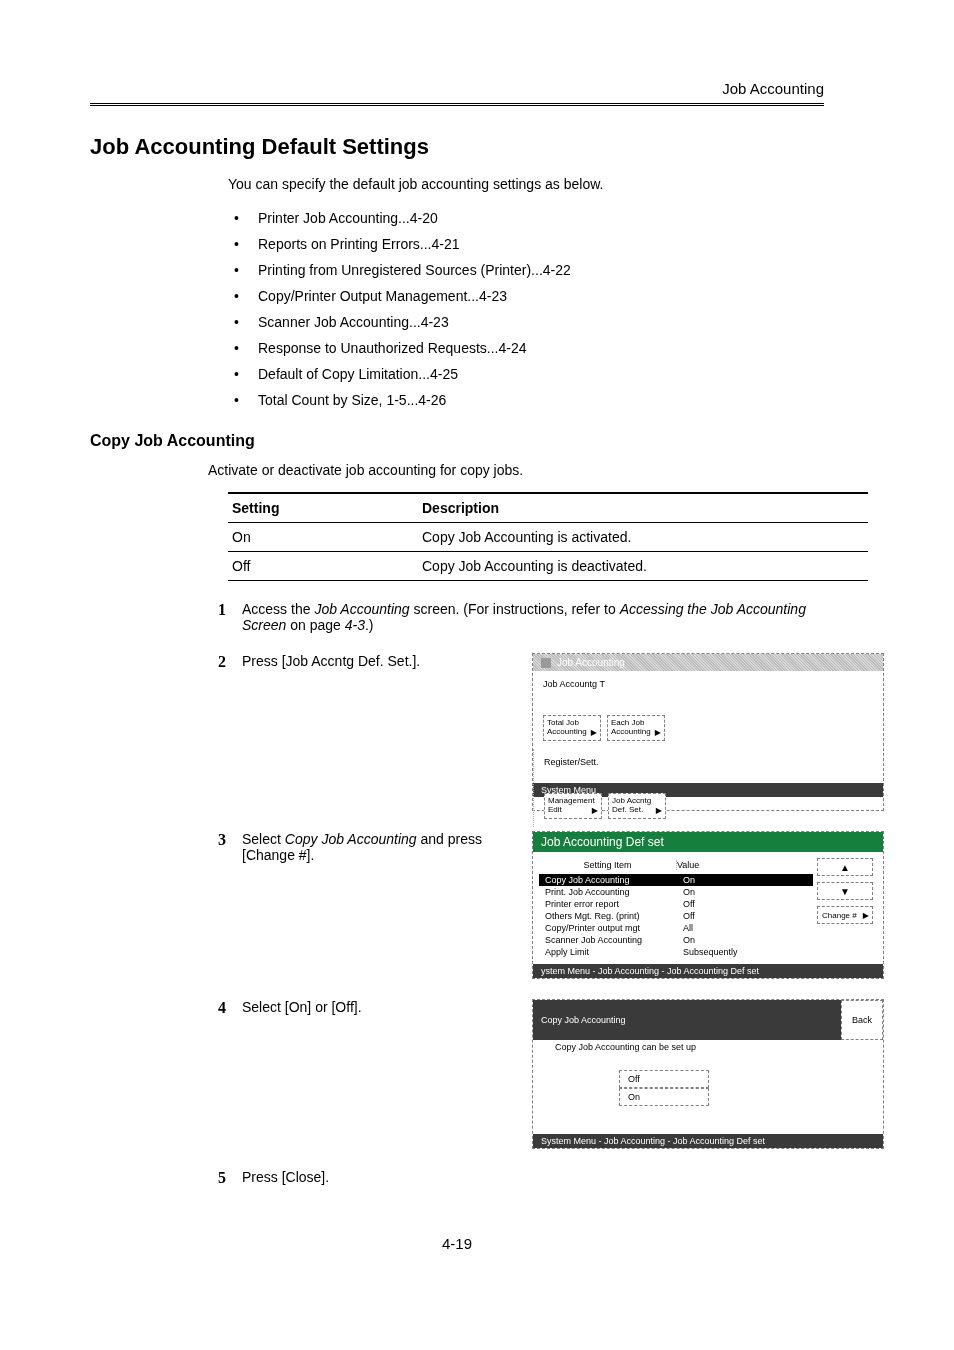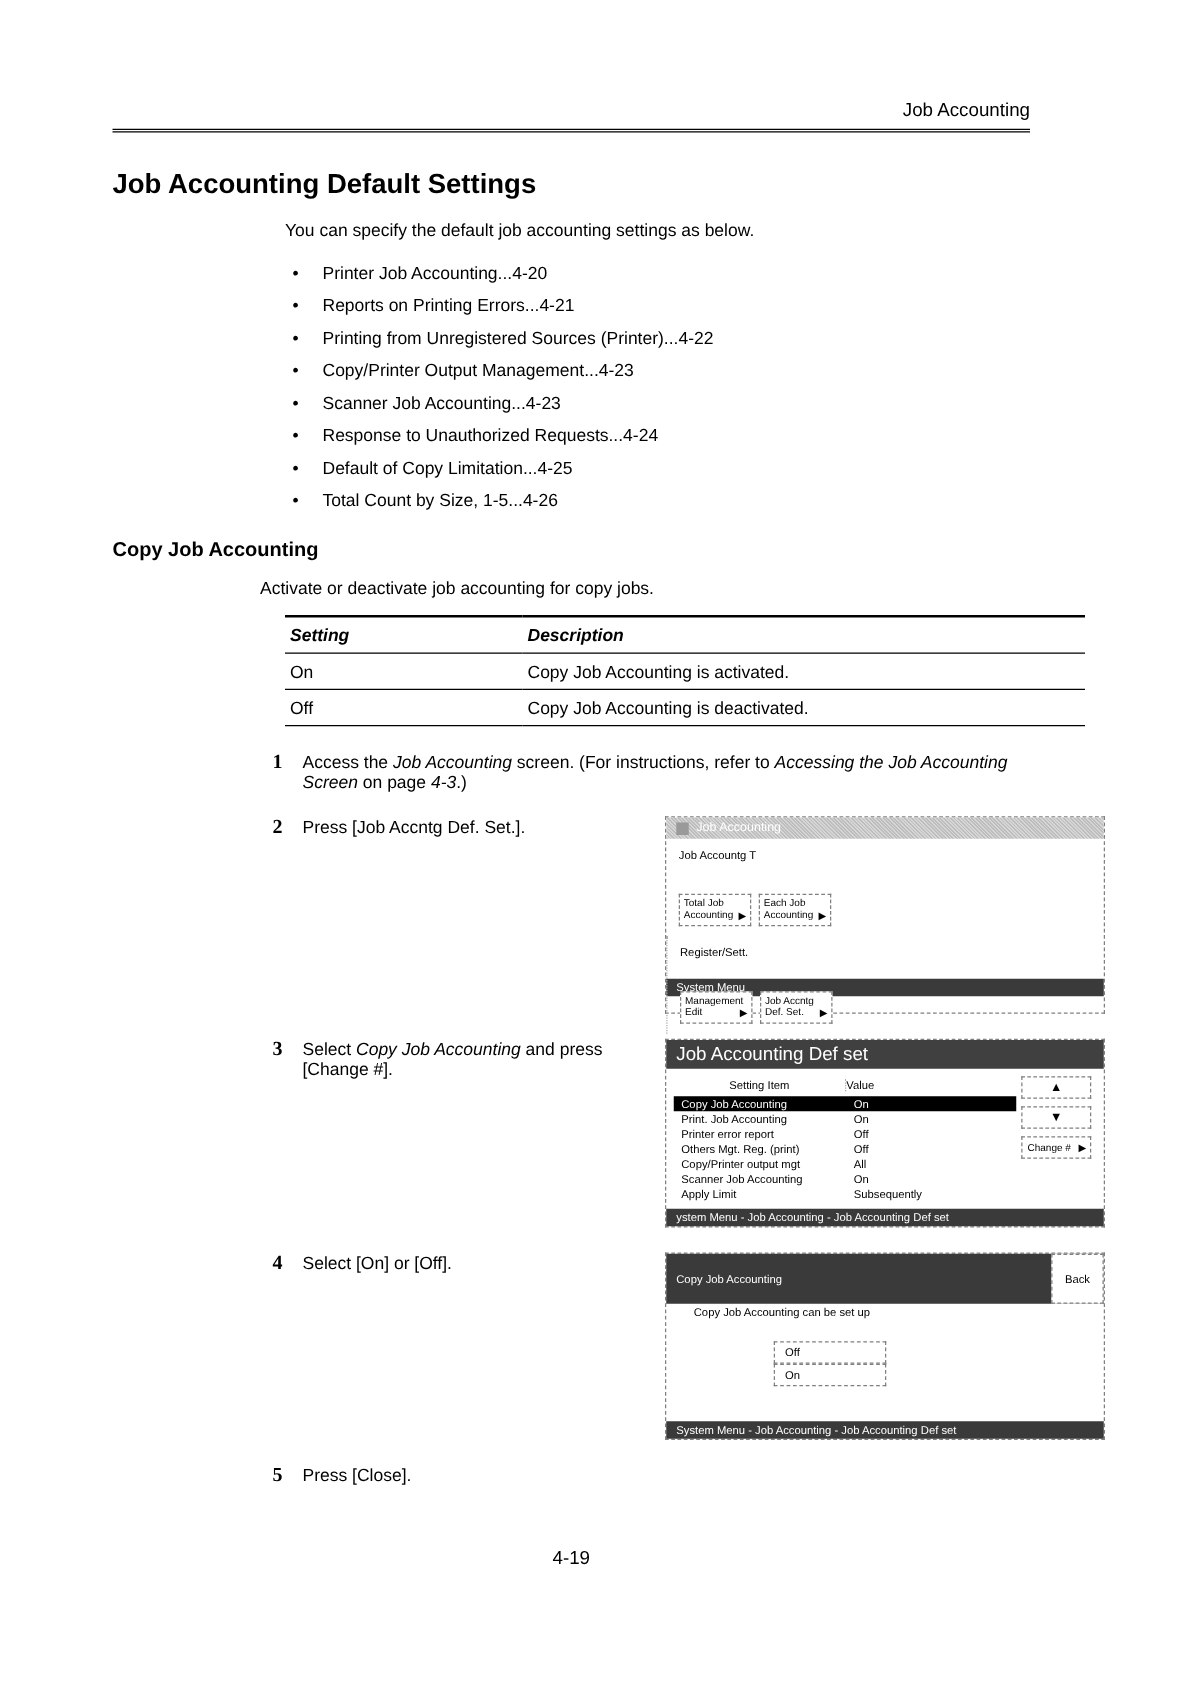--- a/index.html
+++ b/index.html
@@ -14,21 +14,21 @@
   .intro { margin-left: 138px; font-size: 14px; margin-bottom: 18px; }
 
   .bullets { margin-left: 138px; font-size: 14px; list-style: none; }
   .bullets li { margin-bottom: 10px; }
   .bullets li::before { content: "•"; display: inline-block; width: 24px; text-align: left; margin-left: 6px; }
 
   .h2 { font-size: 16px; font-weight: bold; margin-top: 24px; margin-bottom: 12px; }
   .para { margin-left: 118px; font-size: 14px; margin-bottom: 14px; }
 
   table.settings { margin-left: 138px; width: 640px; border-collapse: collapse; font-size: 14px; }
-  table.settings th { text-align: left; font-weight: bold; padding: 6px 4px; font-style: italic; }
+  table.settings th { text-align: left; font-weight: bold; padding: 6px 4px; }
   table.settings td { padding: 6px 4px; }
   table.settings .hr-thick td, table.settings .hr-thick th { border-top: 2px solid #000; }
   table.settings .hr-thin td, table.settings .hr-thin th { border-top: 1px solid #000; }
   table.settings .hr-bottom td { border-bottom: 1px solid #000; }
 
   
   .step { display: flex; margin-top: 20px; margin-left: 118px; gap: 16px; }
   .step-num { font-family: "Times New Roman", serif; font-weight: bold; font-size: 16px; width: 18px; text-align: right; flex: 0 0 18px; }
   .step-body { font-size: 14px; flex: 0 0 274px; }
   .step-body .italic { font-style: italic; }
@@ -45,21 +45,21 @@
   .fig1 .cols { display:flex; gap:0; }
   .fig1 .col { flex:1; padding: 8px 10px; }
   .fig1 .col + .col { border-left: 1px dotted #aaa; }
   .fig1 .label9 { font-size: 9px; margin-bottom: 26px; }
   .fig1 .btnrow { display:flex; gap:6px; }
   .tabbtn { border:1px dashed #808080; padding:3px 3px; font-size:8px; width:58px; height:26px; line-height:1.1; position:relative; background:#fff; }
   .tabbtn .arrow { position:absolute; right:3px; bottom:2px; font-size:8px; }
 
   
   .fig2 { width: 352px; }
-  .fig2 .titlebar2 { background:#404040; color:#fff; font-size:15px; padding:3px 8px; }
+  .fig2 .titlebar2 { background:#15803d; color:#fff; font-size:12px; padding:3px 8px; }
   .fig2 .grid-head { display:flex; font-size:9px; padding: 8px 0 4px 0; }
   .fig2 .grid-head .c1 { width: 138px; text-align:center; border-right:1px dotted #aaa; }
   .fig2 .grid-head .c2 { flex:1; }
   .fig2 .rows { font-size:9px; }
   .fig2 .row { display:flex; padding: 1px 0; }
   .fig2 .row.sel { background:#000; color:#fff; }
   .fig2 .row .c1 { width: 138px; padding-left:6px; }
   .fig2 .row .c2 { flex:1; padding-left:6px; }
   .fig2 .side { width:64px; padding: 6px 4px; display:flex; flex-direction:column; align-items:center; gap:6px; }
   .fig2 .arrowbtn { border:1px dashed #808080; width:56px; height:18px; display:flex; align-items:center; justify-content:center; font-size:10px; }

